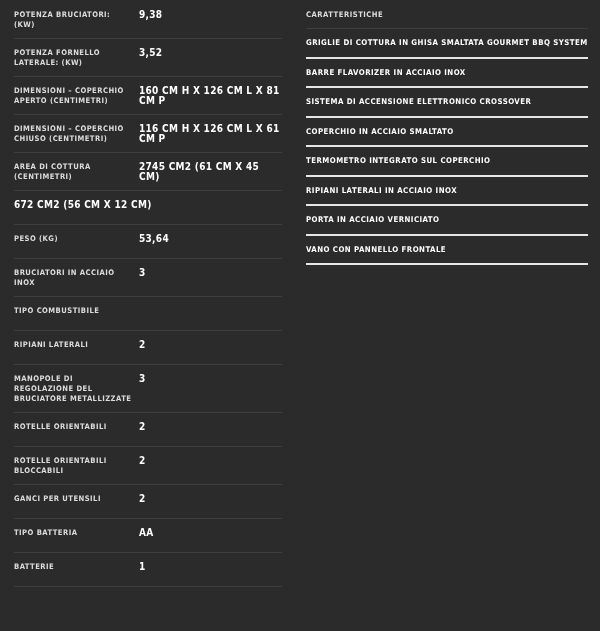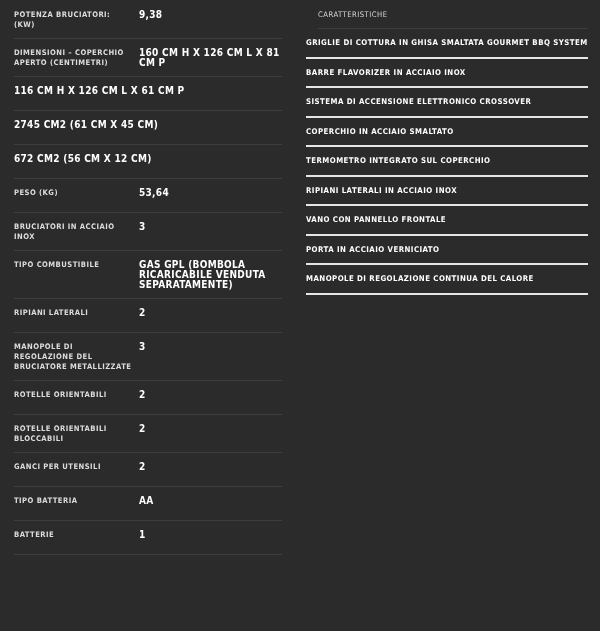--- a/index.html
+++ b/index.html
@@ -64,26 +64,25 @@
     letter-spacing: 0.3px;
     font-weight: bold;
     text-transform: uppercase;
     color: #ffffff;
   }
 
   
   .features-title {
     font-size: 7.6px;
     letter-spacing: 0.5px;
-    font-weight: normal;
+    font-weight: bold;
     text-transform: uppercase;
     color: #dcdcdc;
     padding: 4px 0 9px 0;
     border-bottom: 1px solid #3e3e3e;
-    margin-left: 12px;
   }
   .feature-row {
     border-bottom: 2px solid #e5e5e5;
     padding: 9px 0 8px 0;
     font-size: 7.8px;
     line-height: 10.5px;
     letter-spacing: 0.45px;
     font-weight: bold;
     text-transform: uppercase;
     color: #ffffff;
@@ -94,43 +93,48 @@
 
 <div class="page">
 
   <div class="col-left">
     <div id="spec-table">
         <div class="spec-row">
           <div class="spec-label">Potenza bruciatori: (kW)</div>
           <div class="spec-value">9,38</div>
         </div>
         <div class="spec-row">
+          <div class="spec-label">Potenza fornello laterale: (kW)</div>
+          <div class="spec-value">3,52</div>
+        </div>
+        <div class="spec-row">
           <div class="spec-label">Dimensioni – coperchio aperto (centimetri)</div>
           <div class="spec-value">160 cm H x 126 cm L x 81 cm P</div>
         </div>
         <div class="spec-row">
+          <div class="spec-label">Dimensioni – coperchio chiuso (centimetri)</div>
           <div class="spec-value">116 cm H x 126 cm L x 61 cm P</div>
         </div>
         <div class="spec-row">
+          <div class="spec-label">Area di cottura (centimetri)</div>
           <div class="spec-value">2745 cm2 (61 cm x 45 cm)</div>
         </div>
         <div class="spec-row">
           <div class="spec-value">672 cm2 (56 cm x 12 cm)</div>
         </div>
         <div class="spec-row">
           <div class="spec-label">Peso (kg)</div>
           <div class="spec-value">53,64</div>
         </div>
         <div class="spec-row">
           <div class="spec-label">Bruciatori in acciaio inox</div>
           <div class="spec-value">3</div>
         </div>
         <div class="spec-row">
           <div class="spec-label">Tipo combustibile</div>
-          <div class="spec-value">Gas GPL (bombola ricaricabile venduta separatamente)</div>
         </div>
         <div class="spec-row">
           <div class="spec-label">Ripiani laterali</div>
           <div class="spec-value">2</div>
         </div>
         <div class="spec-row">
           <div class="spec-label">Manopole di regolazione del bruciatore metallizzate</div>
           <div class="spec-value">3</div>
         </div>
         <div class="spec-row">
@@ -158,19 +162,18 @@
 
   <div class="col-right">
     <div class="features-title">Caratteristiche</div>
     <div id="features-list">
         <div class="feature-row">Griglie di cottura in ghisa smaltata Gourmet BBQ System</div>
         <div class="feature-row">Barre Flavorizer in acciaio inox</div>
         <div class="feature-row">Sistema di accensione elettronico Crossover</div>
         <div class="feature-row">Coperchio in acciaio smaltato</div>
         <div class="feature-row">Termometro integrato sul coperchio</div>
         <div class="feature-row">Ripiani laterali in acciaio inox</div>
+        <div class="feature-row">Porta in acciaio verniciato</div>
         <div class="feature-row">Vano con pannello frontale</div>
-        <div class="feature-row">Porta in acciaio verniciato</div>
-        <div class="feature-row">Manopole di regolazione continua del calore</div>
       </div>
   </div>
 
 </div>
 
 </body></html>

